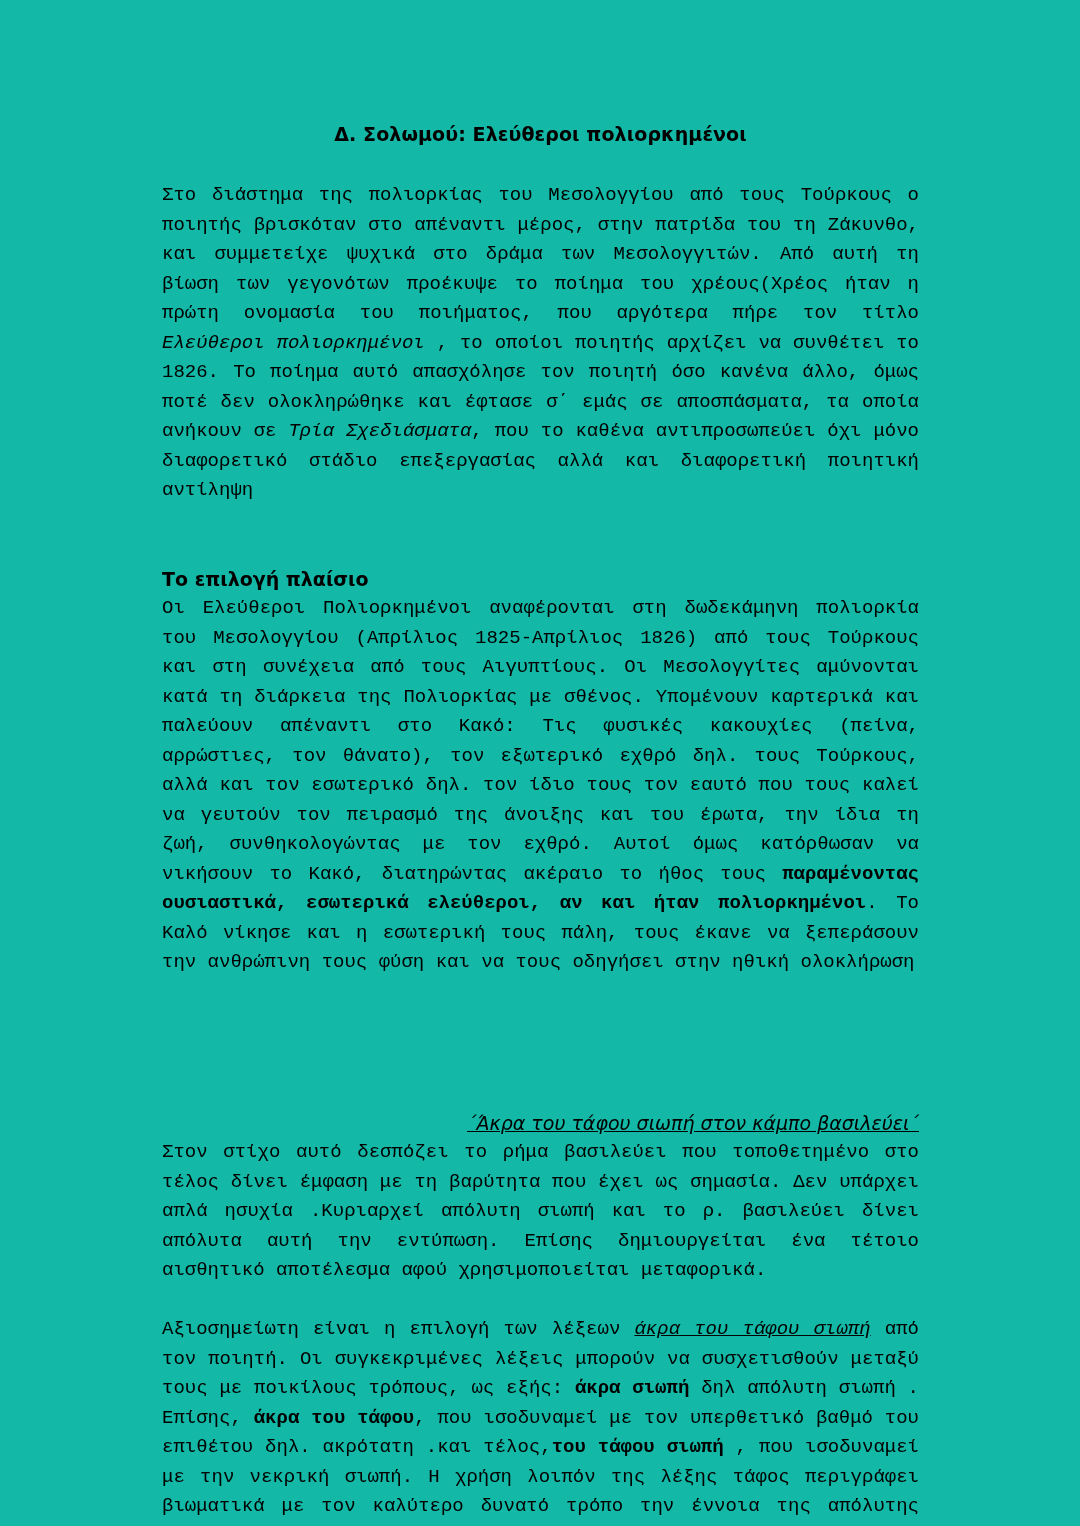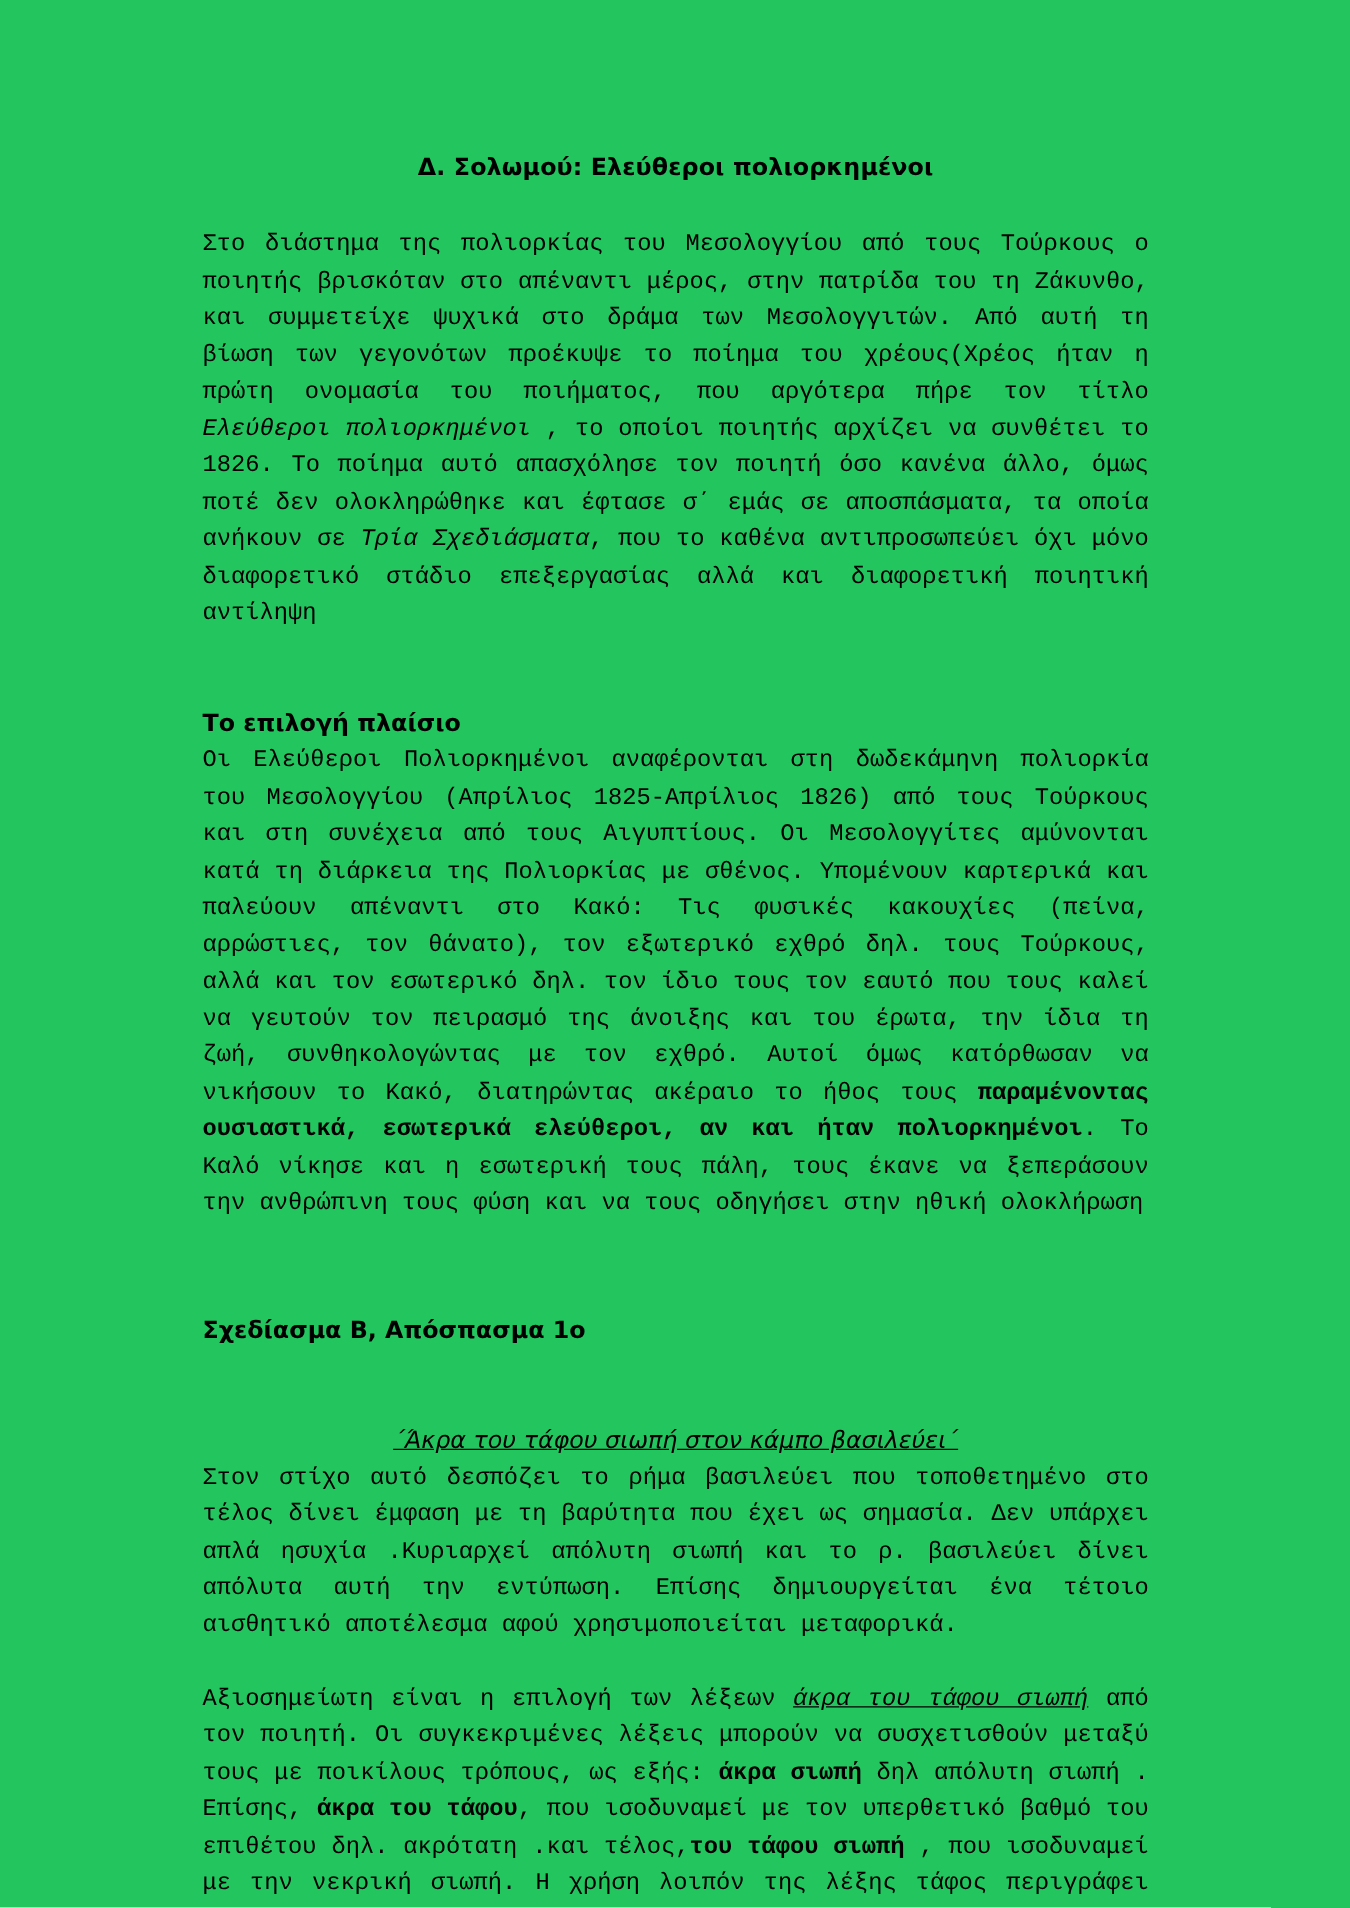--- a/index.html
+++ b/index.html
@@ -9,21 +9,21 @@
     background: #ffffff;
   }
   body {
     font-family: "DejaVu Sans", sans-serif;
     color: #000000;
   }
   .page {
     position: relative;
     width: 1080px;
     height: 1526px;
-    background: #22c55e;
+    background: #14b8a6;
     overflow: hidden;
     box-sizing: border-box;
   }
   .content {
     position: absolute;
     left: 162px;
     top: 120px;
     width: 757px;
   }
   .doc-title {
@@ -56,21 +56,21 @@
   .spacer-md { height: 29.5px; }
   b, strong { font-weight: bold; }
   i, em { font-style: italic; }
   .iu { font-style: italic; text-decoration: underline; }
   .quote-head {
     margin: 0;
     font-size: 19px;
     line-height: 29.5px;
     font-style: italic;
     text-decoration: underline;
-    text-align: center;
+    text-align: right;
   }
   span[data-bind] { display: inline; }
 </style>
 </head>
 <body>
 
 <div class="page">
   <div class="content">
 
     <h1 class="doc-title" data-bind="document.title">Δ. Σολωμού: Ελεύθεροι πολιορκημένοι</h1>
@@ -81,21 +81,20 @@
     <p class="body-par"><span data-bind="sections.work.paragraph_part_1">Στο διάστημα της πολιορκίας του Μεσολογγίου από τους Τούρκους ο ποιητής βρισκόταν στο απέναντι μέρος, στην πατρίδα του τη Ζάκυνθο, και συμμετείχε ψυχικά στο δράμα των Μεσολογγιτών. Από αυτή τη βίωση των γεγονότων προέκυψε το ποίημα του χρέους(Χρέος ήταν η πρώτη ονομασία του ποιήματος, που αργότερα πήρε τον τίτλο </span><i data-bind="sections.work.italic_title">Ελεύθεροι πολιορκημένοι</i><span data-bind="sections.work.paragraph_part_2"> , το οποίοι ποιητής αρχίζει να συνθέτει το 1826. Το ποίημα αυτό απασχόλησε τον ποιητή όσο κανένα άλλο, όμως ποτέ δεν ολοκληρώθηκε και έφτασε σ΄ εμάς σε αποσπάσματα, τα οποία ανήκουν σε </span><i data-bind="sections.work.italic_sketches">Τρία Σχεδιάσματα</i><span data-bind="sections.work.paragraph_part_3">, που το καθένα αντιπροσωπεύει όχι μόνο διαφορετικό στάδιο επεξεργασίας αλλά και διαφορετική ποιητική αντίληψη</span></p>
 
     <div class="spacer-lg"></div>
 
     <div class="section-head" data-bind="sections.historical_context.heading">Το επιλογή πλαίσιο</div>
 
     <p class="body-par"><span data-bind="sections.historical_context.paragraph_part_1">Οι Ελεύθεροι Πολιορκημένοι αναφέρονται στη δωδεκάμηνη πολιορκία του Μεσολογγίου (Απρίλιος 1825-Απρίλιος 1826) από τους Τούρκους και στη συνέχεια από τους Αιγυπτίους. Οι Μεσολογγίτες αμύνονται κατά τη διάρκεια της Πολιορκίας με σθένος. Υπομένουν καρτερικά και παλεύουν απέναντι στο Κακό: Τις φυσικές κακουχίες (πείνα, αρρώστιες, τον θάνατο), τον εξωτερικό εχθρό δηλ. τους Τούρκους, αλλά και τον εσωτερικό δηλ. τον ίδιο τους τον εαυτό που τους καλεί να γευτούν τον πειρασμό της άνοιξης και του έρωτα, την ίδια τη ζωή, συνθηκολογώντας με τον εχθρό. Αυτοί όμως κατόρθωσαν να νικήσουν το Κακό, διατηρώντας ακέραιο το ήθος τους </span><b data-bind="sections.historical_context.bold_phrase">παραμένοντας ουσιαστικά, εσωτερικά ελεύθεροι, αν και ήταν πολιορκημένοι</b><span data-bind="sections.historical_context.paragraph_part_2">. Το Καλό νίκησε και η εσωτερική τους πάλη, τους έκανε να ξεπεράσουν την ανθρώπινη τους φύση και να τους οδηγήσει στην ηθική ολοκλήρωση</span></p>
 
     <div class="spacer-xl"></div>
 
-    <div class="section-head" data-bind="sections.sketch_b.heading">Σχεδίασμα Β,  Απόσπασμα 1ο</div>
 
     <div class="spacer-md"></div>
 
 
     <div class="spacer-md"></div>
 
     <div class="quote-head" data-bind="sections.sketch_b.verse_quote">΄Άκρα του τάφου σιωπή στον κάμπο βασιλεύει΄</div>
 
     <p class="body-par" data-bind="sections.sketch_b.analysis_par_1">Στον στίχο αυτό δεσπόζει το ρήμα βασιλεύει που τοποθετημένο στο τέλος δίνει έμφαση με τη βαρύτητα που έχει ως σημασία. Δεν υπάρχει απλά ησυχία .Κυριαρχεί απόλυτη σιωπή και το ρ. βασιλεύει δίνει απόλυτα αυτή την εντύπωση. Επίσης δημιουργείται ένα τέτοιο αισθητικό αποτέλεσμα αφού χρησιμοποιείται μεταφορικά.</p>
 

